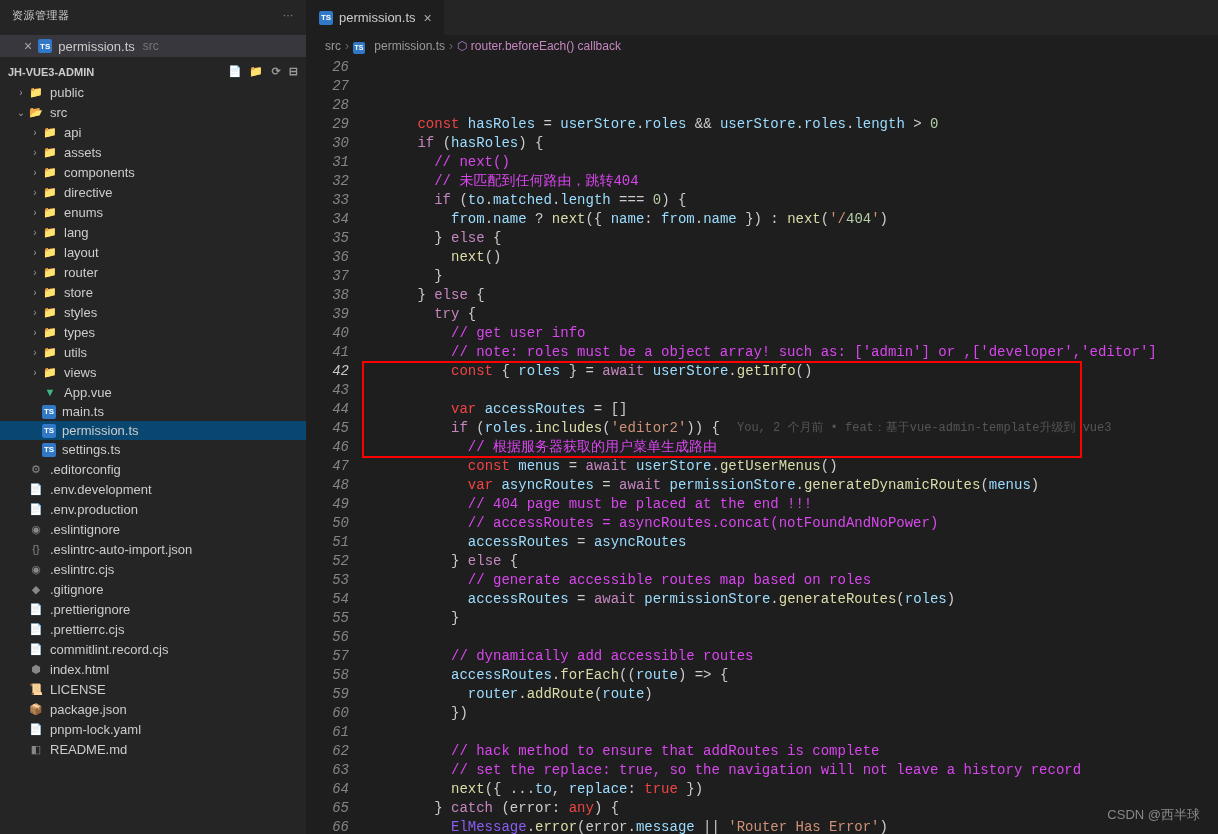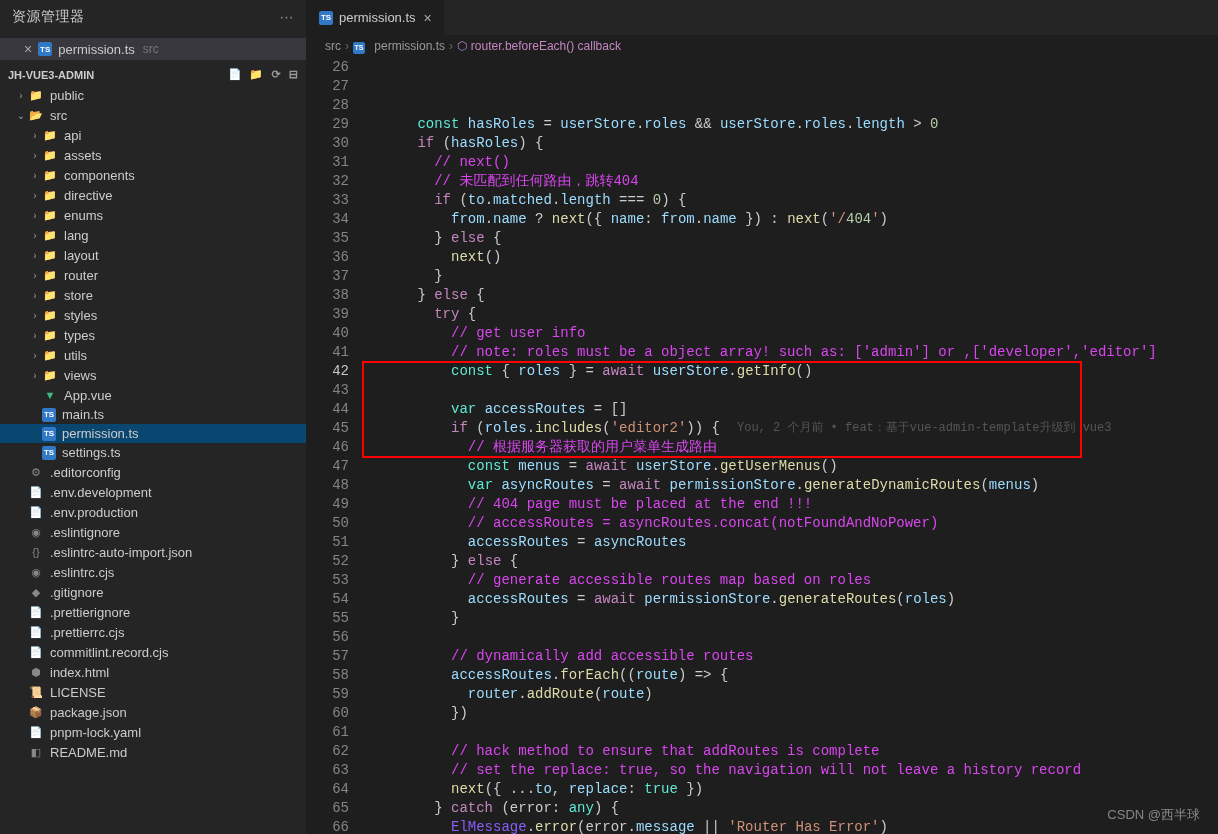--- a/index.html
+++ b/index.html
@@ -1,19 +1,19 @@
 <!DOCTYPE html>
 <html><head>
 <meta charset="utf-8">
 <style>
 * { margin: 0; padding: 0; box-sizing: border-box; }
 body { font-family: "Segoe UI", "Microsoft YaHei", sans-serif; background: #1e1e1e; color: #cccccc; font-size: 13px; overflow: hidden; width: 1218px; height: 834px; position: relative; }
 .container { display: flex; height: 834px; }
 .sidebar { width: 307px; background: #252526; display: flex; flex-direction: column; border-right: 1px solid #1e1e1e; }
-.sidebar-header { display: flex; justify-content: space-between; align-items: center; padding: 8px 12px; font-size: 14px; letter-spacing: 0.5px; }
+.sidebar-header { display: flex; justify-content: space-between; align-items: center; padding: 8px 12px; font-size: 11px; letter-spacing: 0.5px; }
 .sidebar-header .dots { color: #888; cursor: pointer; }
 .open-editors { padding: 4px 0; }
 .open-editors-header { font-size: 11px; font-weight: bold; padding: 2px 12px; color: #ccc; }
 .open-editor-item { display: flex; align-items: center; padding: 3px 12px 3px 24px; background: #37373d; font-size: 13px; }
 .close-x { margin-right: 6px; color: #aaa; cursor: pointer; font-size: 14px; }
 .ts-icon { width: 14px; height: 14px; margin-right: 6px; background: #3178c6; color: #fff; font-size: 8px; font-weight: bold; display: inline-flex; align-items: center; justify-content: center; border-radius: 2px; }
 .folder-header { display: flex; align-items: center; justify-content: space-between; font-size: 11px; font-weight: bold; padding: 4px 8px; }
 .folder-header-actions { display: flex; gap: 8px; color: #999; }
 .folder-header-actions span { cursor: pointer; }
 .tree { flex: 1; overflow-y: auto; font-size: 13px; }
@@ -31,25 +31,25 @@
 .folder-icon.orange { color: #ffb347; }
 .vue-icon { color: #41b883; }
 .editor { flex: 1; display: flex; flex-direction: column; background: #1e1e1e; position: relative; }
 .tabs { display: flex; background: #252526; height: 35px; }
 .tab { display: flex; align-items: center; padding: 0 12px; background: #1e1e1e; border-right: 1px solid #252526; font-size: 13px; }
 .tab .close-x { margin-left: 8px; margin-right: 0; }
 .breadcrumbs { display: flex; align-items: center; padding: 4px 18px; font-size: 12px; color: #999; gap: 4px; }
 .breadcrumbs .sep { color: #666; }
 .bc-fn { color: #c586c0; }
 .code-area { flex: 1; display: flex; overflow: hidden; font-family: Consolas, "Courier New", monospace; font-size: 14px; line-height: 19px; position: relative; }
-.gutter { width: 60px; text-align: right; padding-right: 18px; color: #858585; user-select: none; }
+.gutter { width: 60px; text-align: right; padding-right: 18px; color: #858585; user-select: none; font-style: italic; }
 .code-lines { flex: 1; position: relative; white-space: pre; }
 .line { height: 19px; position: relative; }
 .highlight-box { position: absolute; border: 2px solid red; pointer-events: none; z-index: 10; }
-.tok-kw { color: #5eead4; }
+.tok-kw { color: #ef4444; }
 .tok-ctrl { color: #c586c0; }
 .tok-var { color: #9cdcfe; }
 .tok-fn { color: #dcdcaa; }
 .tok-str { color: #ce9178; }
 .tok-cmt { color: #d946ef; }
 .tok-num { color: #b5cea8; }
 .tok-cls { color: #8b5cf6; }
 .blame { color: #555; position: absolute; left: 370px; top: 0; font-size: 12px; font-style: normal; }
 .watermark { position: absolute; right: 18px; bottom: 10px; color: #888; font-size: 13px; z-index: 20; }
 </style>

